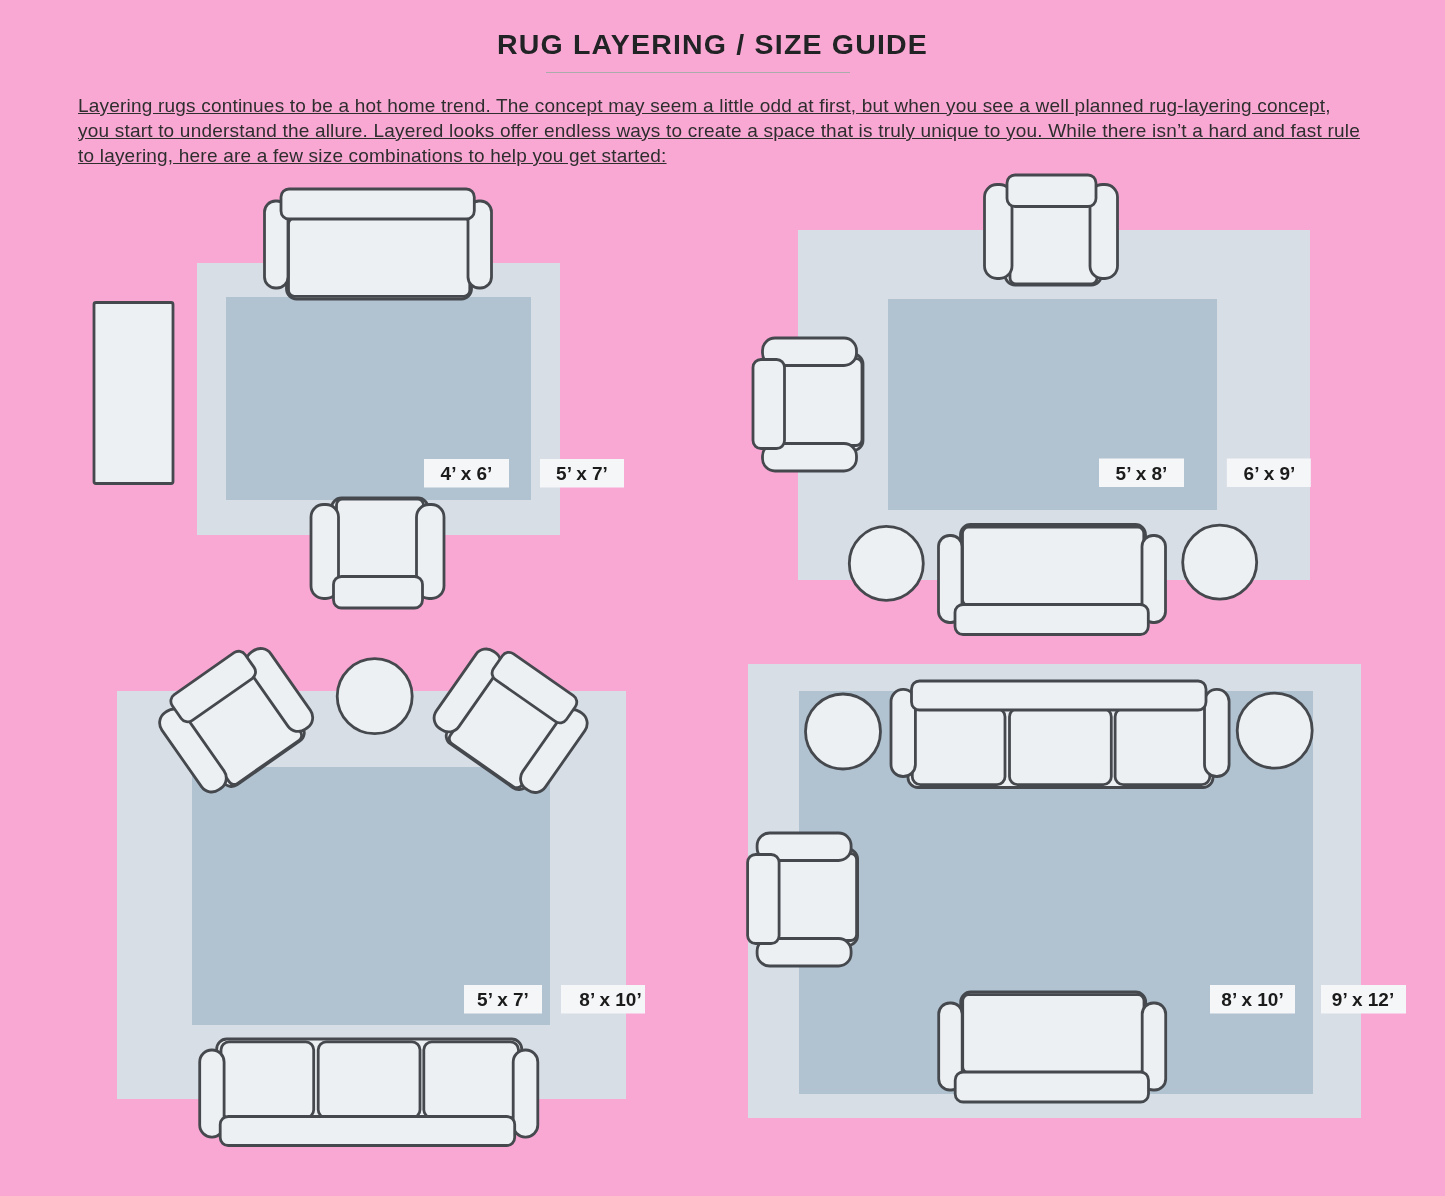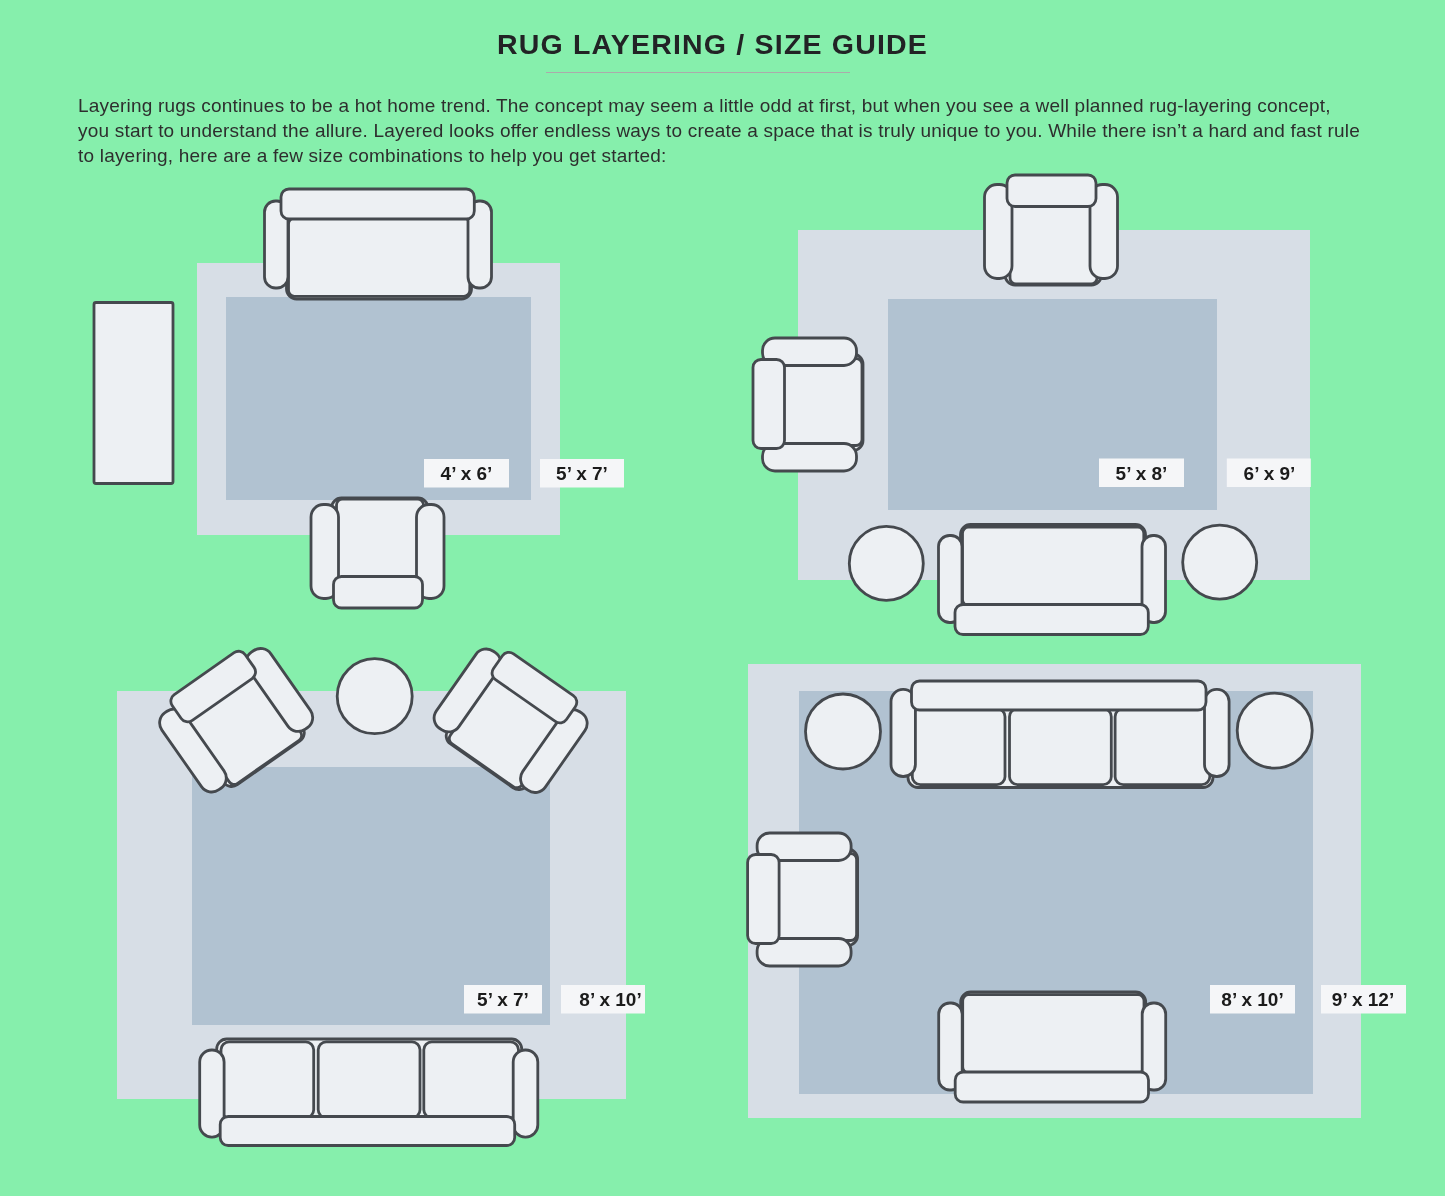--- a/index.html
+++ b/index.html
@@ -1,22 +1,22 @@
 <!DOCTYPE html>
 <html><head>
 <meta charset="utf-8">
 <style>
   html,body{margin:0;padding:0;background:#ffffff;}
-  #page{position:relative;width:1445px;height:1196px;background:#86efac;overflow:hidden;
+  #page{position:relative;width:1445px;height:1196px;background:#f9a8d4;overflow:hidden;
         font-family:"Liberation Sans", sans-serif;}
   #title{position:absolute;left:-10px;top:27px;width:1445px;text-align:center;line-height:34px;
          font-size:28.5px;font-weight:bold;letter-spacing:1.2px;color:#222325;}
   #rule{position:absolute;left:546px;top:72px;width:304px;height:1px;background:#ababab;}
   #para{position:absolute;left:78px;top:92.7px;width:1340px;font-size:19px;line-height:25px;
-        color:#2e2e2e;letter-spacing:0.2px;}
+        color:#2e2e2e;letter-spacing:0.2px;text-decoration:underline;}
   svg{position:absolute;left:0;top:0;}
 </style>
 </head>
 <body>
 <div id="page">
   <div id="title">RUG LAYERING / SIZE GUIDE</div>
   <div id="rule"></div>
   <div id="para">Layering rugs continues to be a hot home trend. The concept may seem a little odd at first, but when you see a well planned rug-layering concept,<br>you start to understand the allure. Layered looks offer endless ways to create a space that is truly unique to you. While there isn’t a hard and fast rule<br>to layering, here are a few size combinations to help you get started:</div>
 
   <svg width="1445" height="1196" viewBox="0 0 1445 1196">

